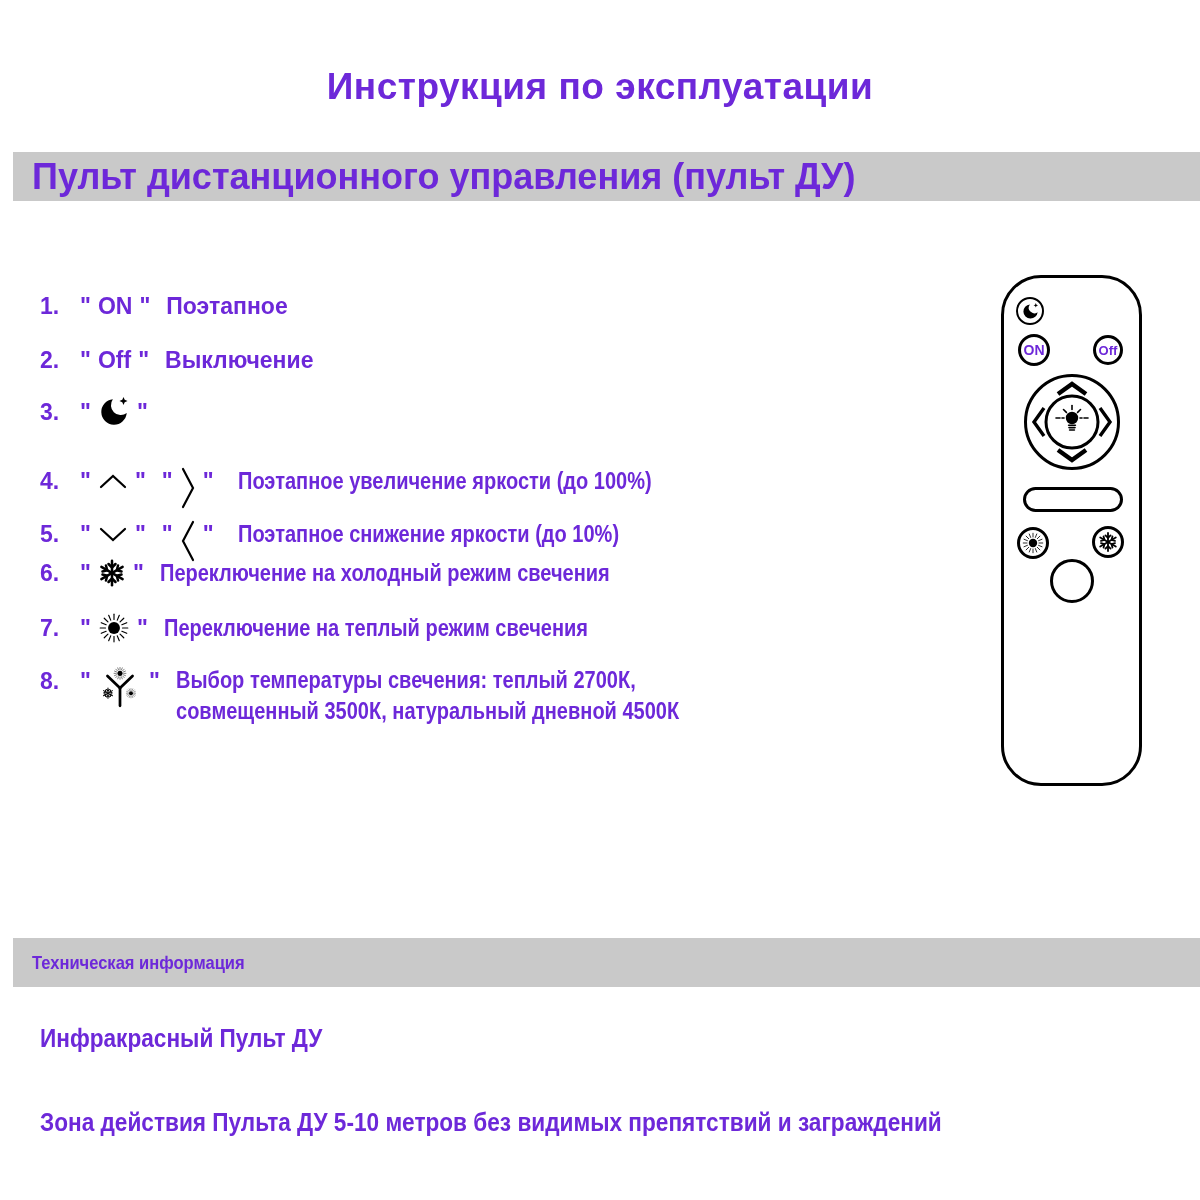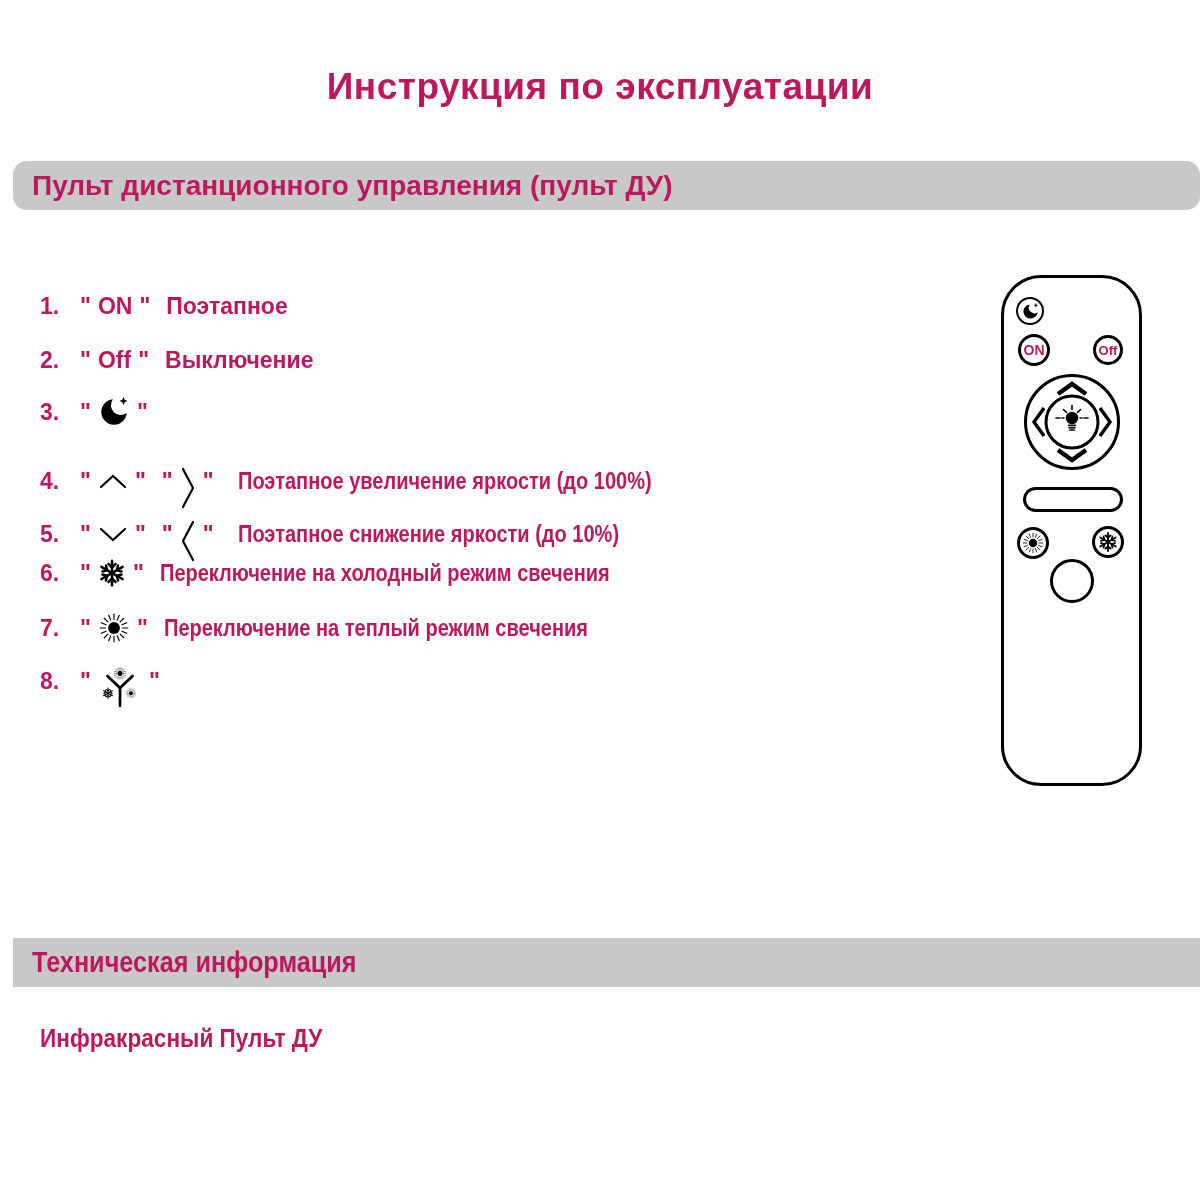--- a/index.html
+++ b/index.html
@@ -1,23 +1,23 @@
 <!DOCTYPE html>
 <html><head>
 <meta charset="utf-8">
 <style>
   html,body{margin:0;padding:0;background:#fff;}
   .page{position:relative;width:1200px;height:1200px;background:#fff;overflow:hidden;
-        font-family:"Liberation Sans","DejaVu Sans",sans-serif;color:#be185d;}
+        font-family:"Liberation Sans","DejaVu Sans",sans-serif;color:#6d28d9;}
   .title{position:absolute;top:66px;left:0;width:1200px;text-align:center;
          font-size:37px;font-weight:bold;letter-spacing:0.5px;}
   .banner{position:absolute;left:13px;right:0;height:49px;background:#c9c9c9;
           display:flex;align-items:center;padding-left:19px;font-weight:bold;}
-  .banner-1{top:161px;font-size:28px;border-radius:14px;}
-  .banner-2{top:938px;font-size:29px;}
+  .banner-1{top:152px;font-size:36px;}
+  .banner-2{top:938px;font-size:19px;}
   .cond{display:inline-block;transform:scaleX(0.87);transform-origin:left center;white-space:nowrap;}
   .item{position:absolute;left:40px;display:flex;align-items:center;
         font-size:23px;font-weight:bold;white-space:nowrap;}
   .item .num{width:34px;}
   .item .q{margin:0 6px;}
   .item .q2{margin:0 6px 0 10px;}
   .item .key{margin:0 1px;}
   .item .desc{margin-left:10px;}
   .item .desc-far{margin-left:18px;}
   .icn{flex:0 0 auto;display:block;}
@@ -186,20 +186,24 @@
     <span class="desc cond">Переключение на теплый режим свечения</span>
   </div>
 
   <div class="item item8" style="top:665px">
     <span class="num">8.</span>
     <span class="q">"</span>
     <svg class="icn" width="46" height="44" style="margin-top:1px">
         <use href="#sym-tempsel" width="46" height="44"></use>
       </svg>
     <span class="q">"</span>
+    <span class="desc-block">
+      <span class="cond">Выбор температуры свечения: теплый 2700К,</span><br>
+      <span class="cond">совмещенный 3500К, натуральный дневной 4500К</span>
+    </span>
   </div>
 
   <div class="remote">
     <div class="rbtn rbtn-moon">
       <svg width="19" height="19">
           <use href="#sym-moon" width="19" height="19"></use>
         </svg>
     </div>
     <div class="rbtn rbtn-on">
       <span>ON</span>
@@ -247,14 +251,17 @@
     <div class="rbtn rbtn-plain"></div>
   </div>
 
   <div class="banner banner-2">
     <span class="cond">Техническая информация</span>
   </div>
 
   <div class="tech-line tl-0">
     <span class="cond">Инфракрасный Пульт ДУ</span>
   </div>
+  <div class="tech-line tl-2">
+    <span class="cond">Зона действия Пульта ДУ 5-10 метров без видимых препятствий и заграждений</span>
+  </div>
 
 </div>
 
 </body></html>

